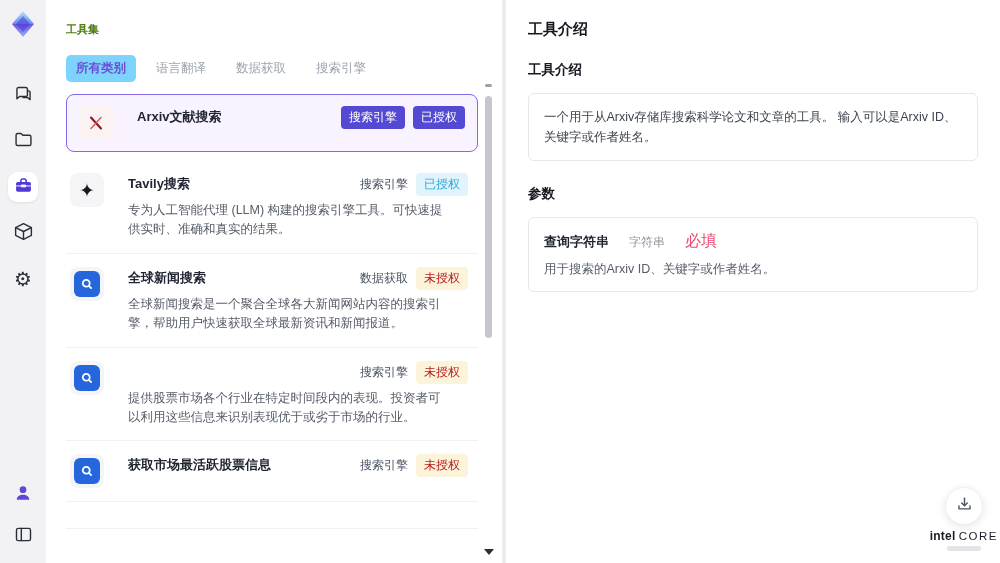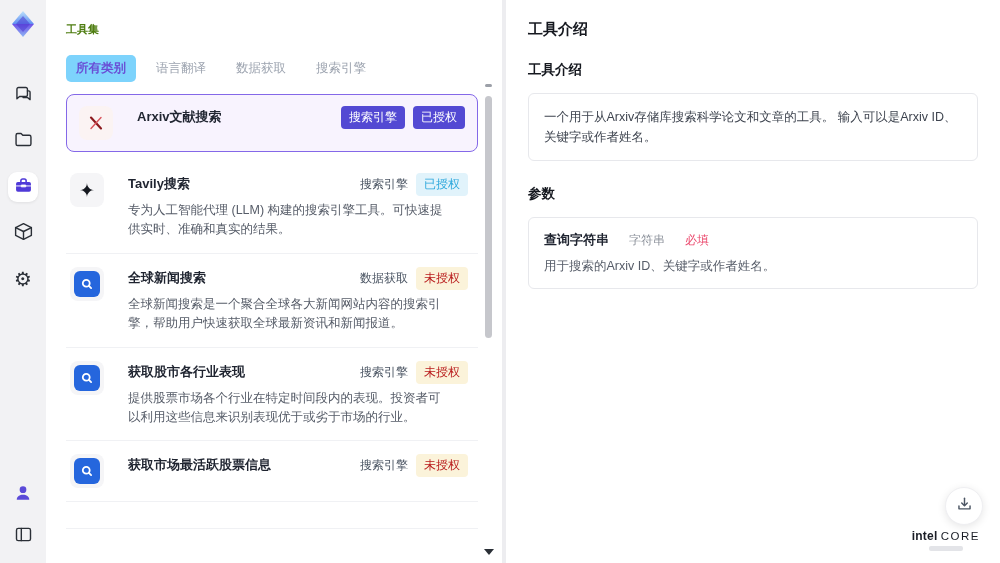--- a/index.html
+++ b/index.html
@@ -51,26 +51,26 @@
 
   
   .detail-col { flex:1; padding:14px 22px; min-width:0; }
   .detail-title { font-size:15px; font-weight:bold; margin:6px 0 22px; color:#15181F; }
   .section-h { font-size:13.5px; font-weight:bold; color:#15181F; margin:0 0 14px; }
   .box { border:1px solid #E7E8EC; border-radius:6px; background:#fff; padding:13px 15px; margin-bottom:24px; }
   .intro-text { font-size:12.5px; color:#3E444F; line-height:1.6; }
   .param-head { display:flex; align-items:baseline; gap:20px; }
   .param-name { font-size:13px; font-weight:bold; color:#1F2430; }
   .param-type { font-size:12px; color:#8A8F99; }
-  .param-req { font-size:12px; color:#EB4A6E; }
+  .param-req { font-size:16px; color:#EB4A6E; }
   .param-desc { font-size:12.5px; color:#565C68; margin-top:9px; }
 
   
   .fab { position:absolute; right:17px; bottom:38px; width:38px; height:38px; border-radius:50%; background:#fff; border:1px solid #EFEFF2; box-shadow:0 2px 8px rgba(0,0,0,.10); display:flex; align-items:center; justify-content:center; cursor:pointer; }
-  .brand { position:absolute; right:20px; bottom:12px; text-align:center; line-height:1.1; }
+  .brand { position:absolute; right:2px; bottom:12px; text-align:center; line-height:1.1; }
   .brand-line { font-size:12px; color:#1A1D26; white-space:nowrap; }
   .brand-intel { font-weight:bold; letter-spacing:.2px; }
   .brand-core { font-weight:400; letter-spacing:1.5px; font-size:11.5px; }
   .brand-bar { width:34px; height:5px; background:#E3E4E8; border-radius:2px; margin:3px auto 0; }
 </style>
 </head>
 <body>
 
 <div class="app">
 
@@ -208,21 +208,20 @@
     <div class="card-icon">
             <span class="iq">
               <svg viewBox="0 0 24 24" width="18" height="18" fill="none" stroke="#fff" stroke-width="2.4" stroke-linecap="round">
                 <circle cx="11" cy="11" r="4.6"></circle>
                 <path d="M14.5 14.5 17.5 17.5"></path>
               </svg>
             </span>
           </div>
     <div class="card-content">
       <div class="title-row">
-        <div class="card-title">获取股市各行业表现</div>
         <div class="badges">
           <span class="badge cat plain">搜索引擎</span>
           <span class="badge auth auth-yellow">未授权</span>
         </div>
       </div>
       <div class="card-desc">提供股票市场各个行业在特定时间段内的表现。投资者可以利用这些信息来识别表现优于或劣于市场的行业。</div>
     </div>
   </div>
 
   <div class="card row">

